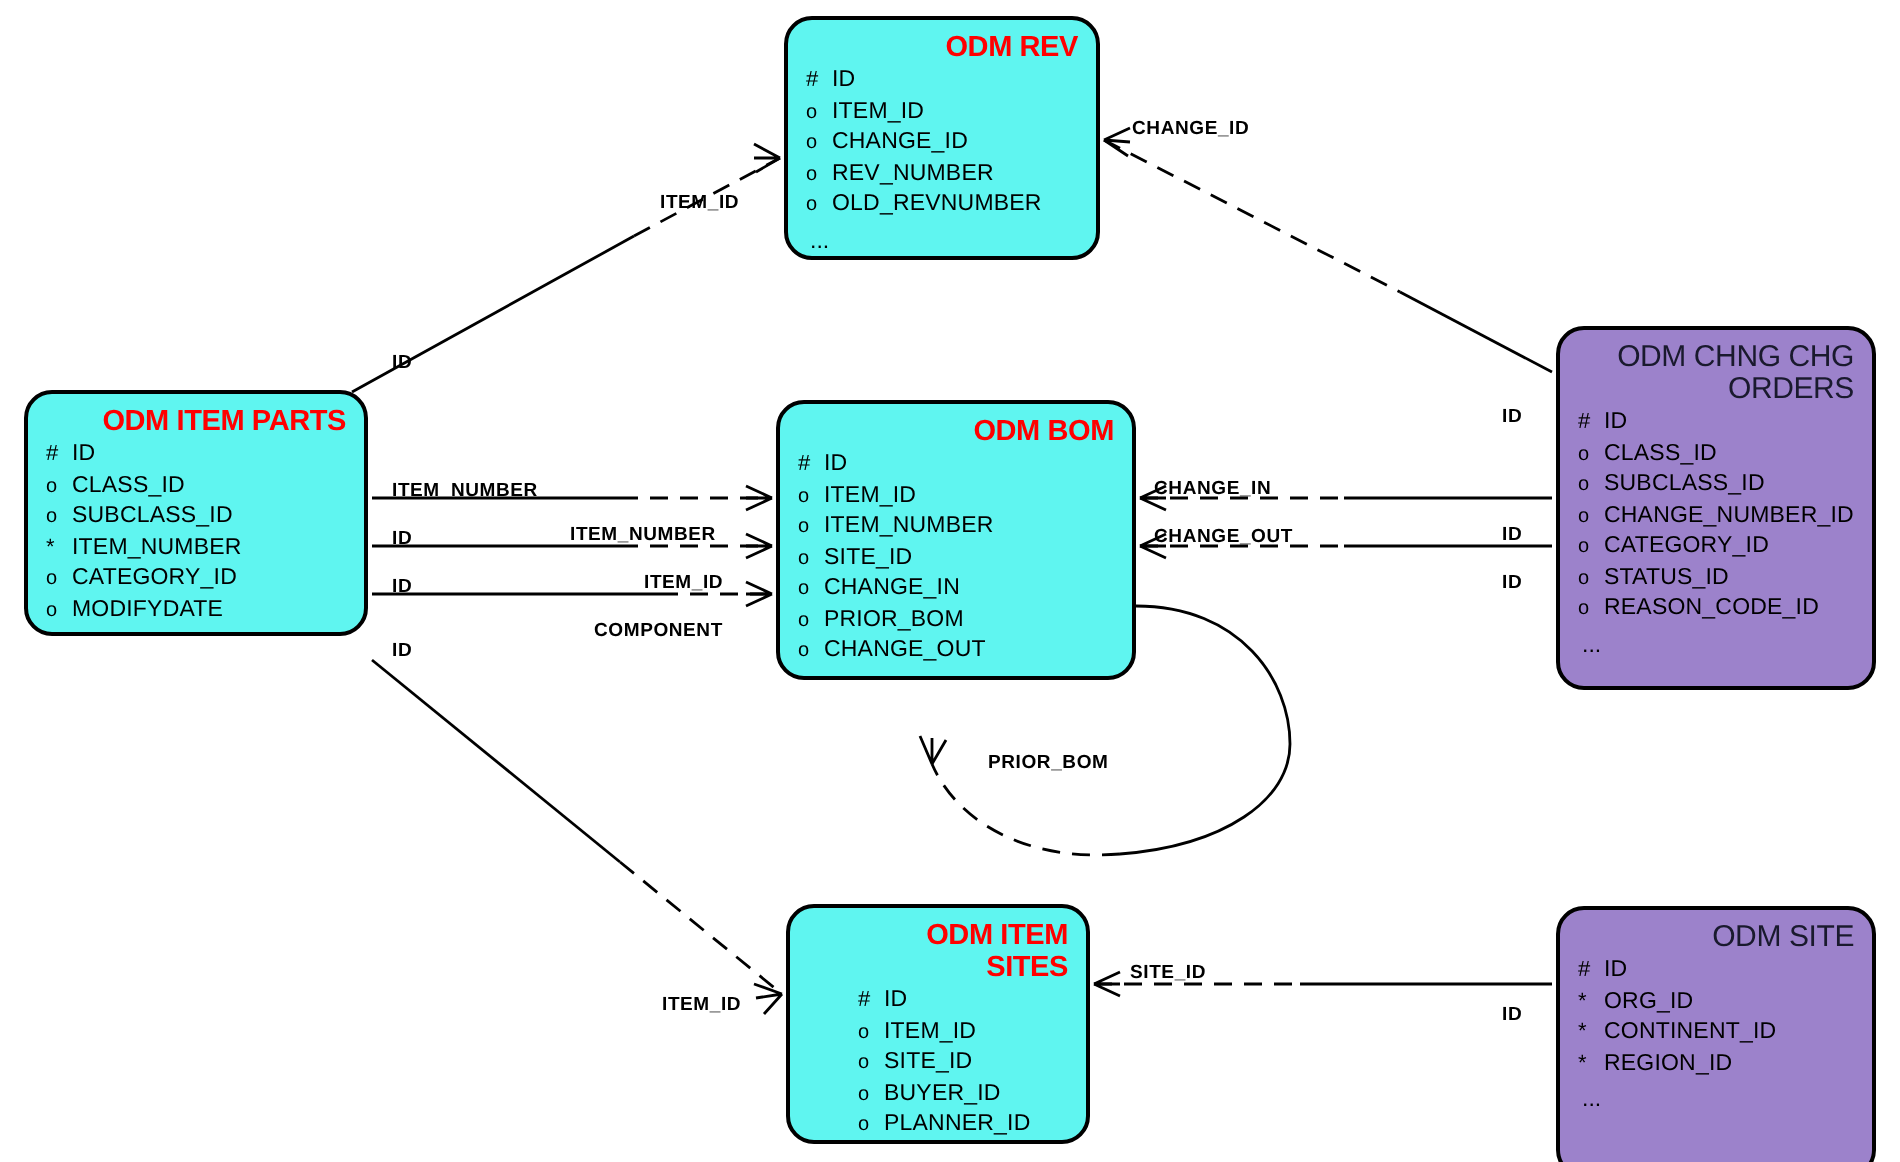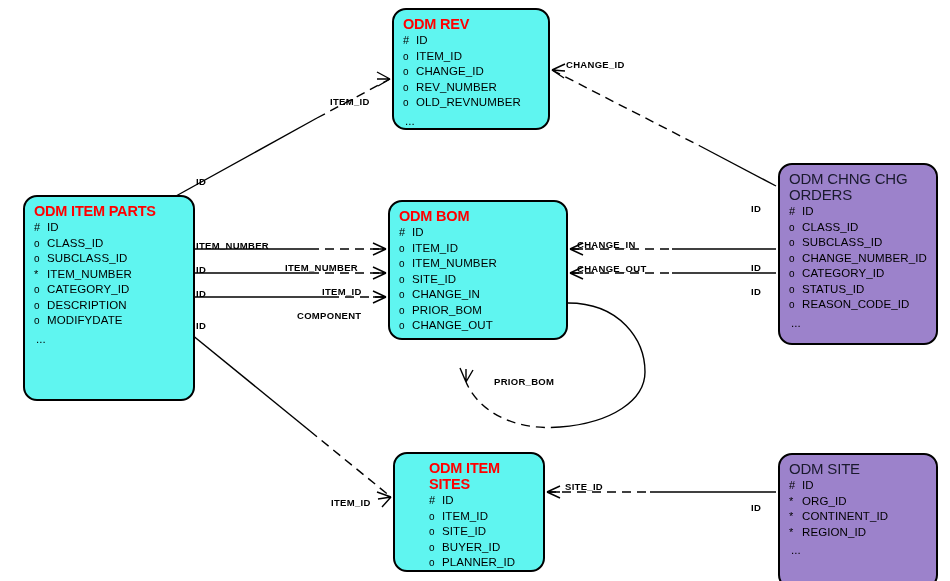--- a/index.html
+++ b/index.html
@@ -25,20 +25,21 @@
   .entity.cyan{background:#5FF5F0;}
   .entity.purple{background:#9C82CB;}
 
   .ent-title{
     font-size:14.5px;
     font-weight:bold;
     line-height:16px;
     letter-spacing:-0.2px;
     margin-bottom:1px;
     white-space:pre-line;
+    text-align:right;
   }
   .entity.cyan .ent-title{color:#FF0000;}
   .entity.purple .ent-title{color:#1a1a2e;font-weight:normal;font-size:15px;}
 
   .attr{
     font-size:11.5px;
     color:#000000;
     line-height:15.5px;
     white-space:nowrap;
     letter-spacing:0.1px;
@@ -142,28 +143,27 @@
   <div id="entities-root">
       <div class="entity cyan" style="left: 392px; top: 8px; width: 158px; height: 122px;">
         <div class="ent-title">ODM REV</div>
         <div class="attr"><span class="mark">#</span><span>ID</span></div>
         <div class="attr"><span class="mark circ">o</span><span>ITEM_ID</span></div>
         <div class="attr"><span class="mark circ">o</span><span>CHANGE_ID</span></div>
         <div class="attr"><span class="mark circ">o</span><span>REV_NUMBER</span></div>
         <div class="attr"><span class="mark circ">o</span><span>OLD_REVNUMBER</span></div>
         <div class="ellipsis">...</div>
       </div>
-      <div class="entity cyan" style="left: 12px; top: 195px; width: 172px; height: 206px; margin-left: 11px;">
+      <div class="entity cyan" style="left: 12px; top: 195px; width: 172px; height: 123px;">
         <div class="ent-title">ODM ITEM PARTS</div>
         <div class="attr"><span class="mark">#</span><span>ID</span></div>
         <div class="attr"><span class="mark circ">o</span><span>CLASS_ID</span></div>
         <div class="attr"><span class="mark circ">o</span><span>SUBCLASS_ID</span></div>
         <div class="attr"><span class="mark">*</span><span>ITEM_NUMBER</span></div>
         <div class="attr"><span class="mark circ">o</span><span>CATEGORY_ID</span></div>
-        <div class="attr"><span class="mark circ">o</span><span>DESCRIPTION</span></div>
         <div class="attr"><span class="mark circ">o</span><span>MODIFYDATE</span></div>
         <div class="ellipsis">...</div>
       </div>
       <div class="entity cyan" style="left: 388px; top: 200px; width: 180px; height: 140px;">
         <div class="ent-title">ODM BOM</div>
         <div class="attr"><span class="mark">#</span><span>ID</span></div>
         <div class="attr"><span class="mark circ">o</span><span>ITEM_ID</span></div>
         <div class="attr"><span class="mark circ">o</span><span>ITEM_NUMBER</span></div>
         <div class="attr"><span class="mark circ">o</span><span>SITE_ID</span></div>
         <div class="attr"><span class="mark circ">o</span><span>CHANGE_IN</span></div>

